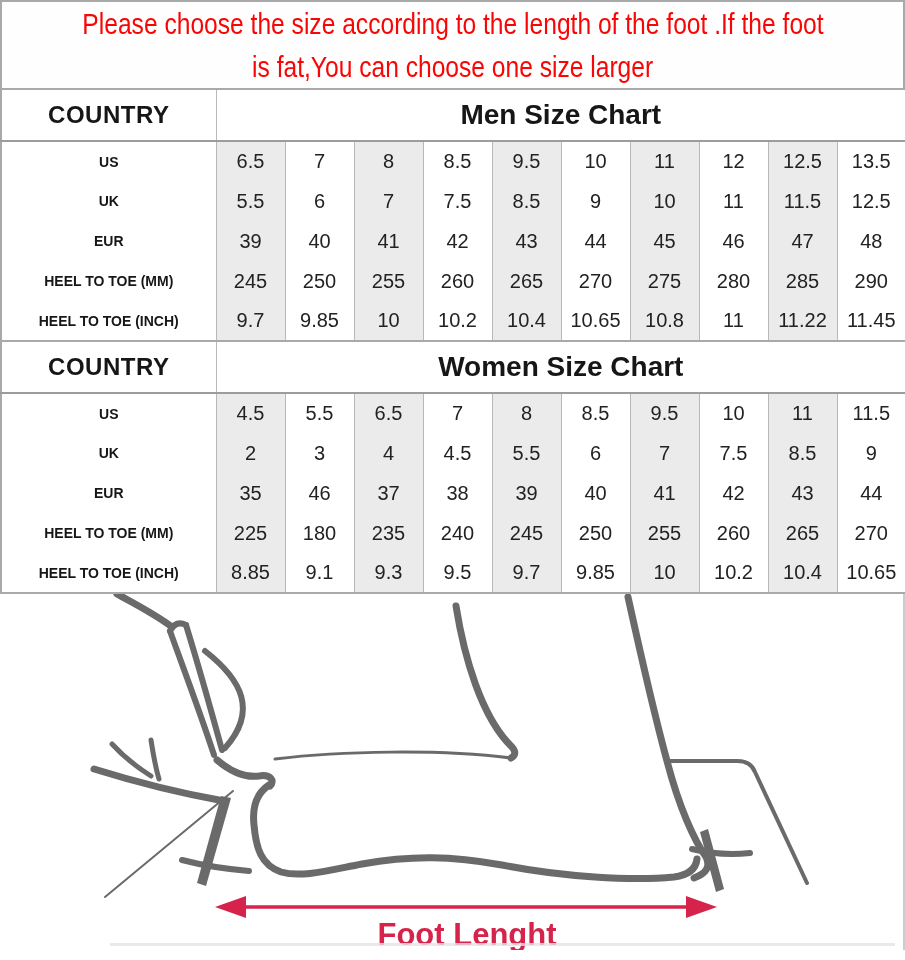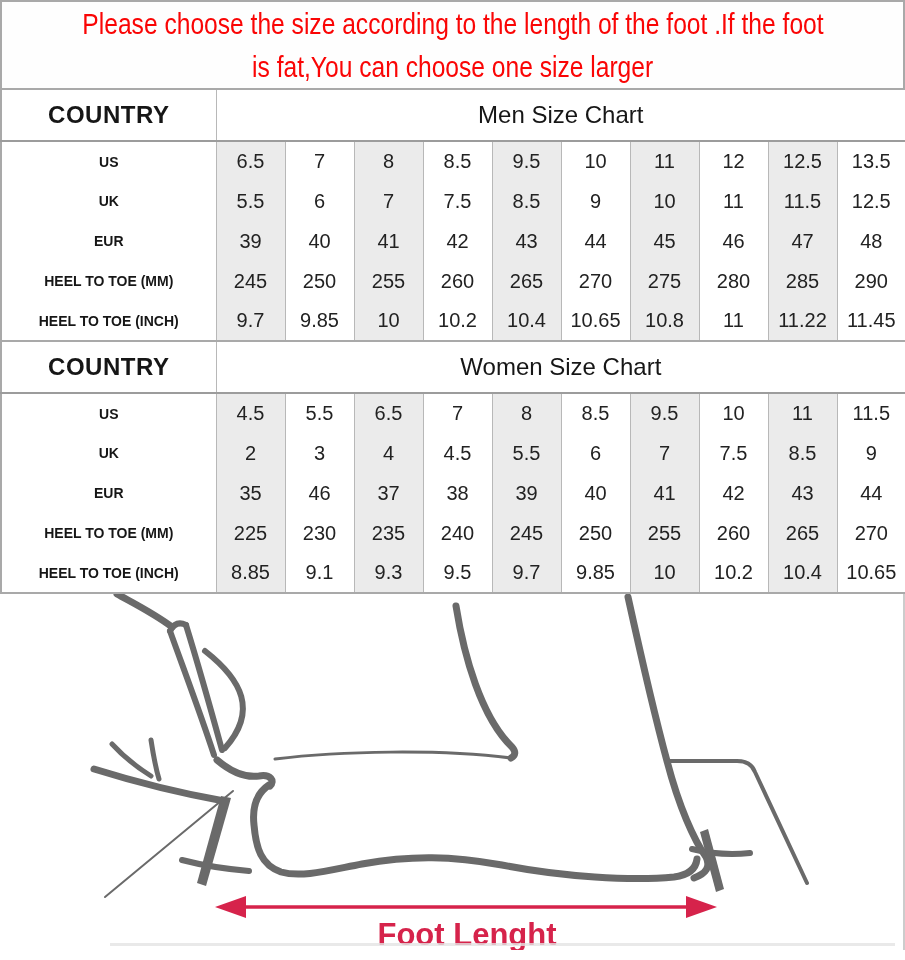--- a/index.html
+++ b/index.html
@@ -37,21 +37,21 @@
   .size-table col.c-size{width:69px;}
   .size-table thead tr{height:52px;margin-left:42px;}
   .size-table tbody tr{height:40px;}
   .size-table th,.size-table td{
     border-left:1px solid var(--border);border-right:1px solid var(--border);
     text-align:center;vertical-align:middle;
   }
   .size-table thead th{border-bottom:2px solid var(--border-dark);}
   .size-table tbody th,.size-table tbody td{border-top:none;border-bottom:none;}
   .size-table th.country-cell{font-size:24px;font-weight:bold;letter-spacing:0.5px;}
-  .size-table th.title-cell{font-size:24px;font-weight:normal;}
+  .size-table th.title-cell{font-size:28px;font-weight:bold;}
   .size-table tbody th.row-label{font-size:14px;font-weight:bold;}
   .size-table td{font-size:20px;color:#222;}
   .size-table td.stripe{background:var(--stripe);}
 
   
   .drawing{
     position:relative;width:905px;height:356px;background:#fff;
     border-right:2px solid #cccccc;
   }
   .drawing .edge-smear{
@@ -219,21 +219,21 @@
           <td class="stripe">39</td>
           <td>40</td>
           <td class="stripe">41</td>
           <td>42</td>
           <td class="stripe">43</td>
           <td>44</td>
         </tr>
         <tr>
           <th class="row-label">HEEL TO TOE (MM)</th>
           <td class="stripe">225</td>
-          <td>230</td>
+          <td>180</td>
           <td class="stripe">235</td>
           <td>240</td>
           <td class="stripe">245</td>
           <td>250</td>
           <td class="stripe">255</td>
           <td>260</td>
           <td class="stripe">265</td>
           <td>270</td>
         </tr>
         <tr>

